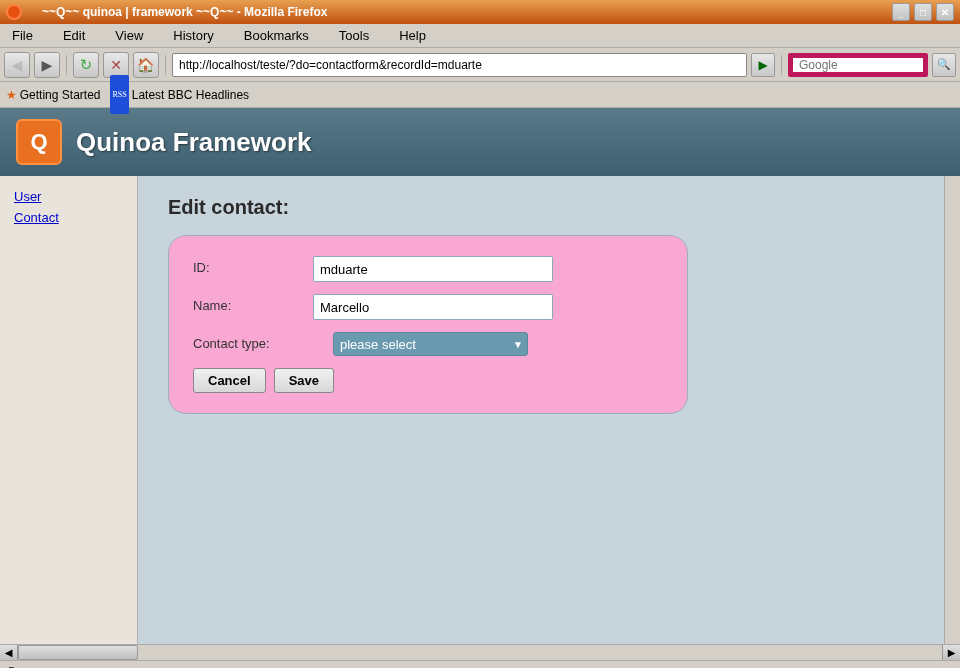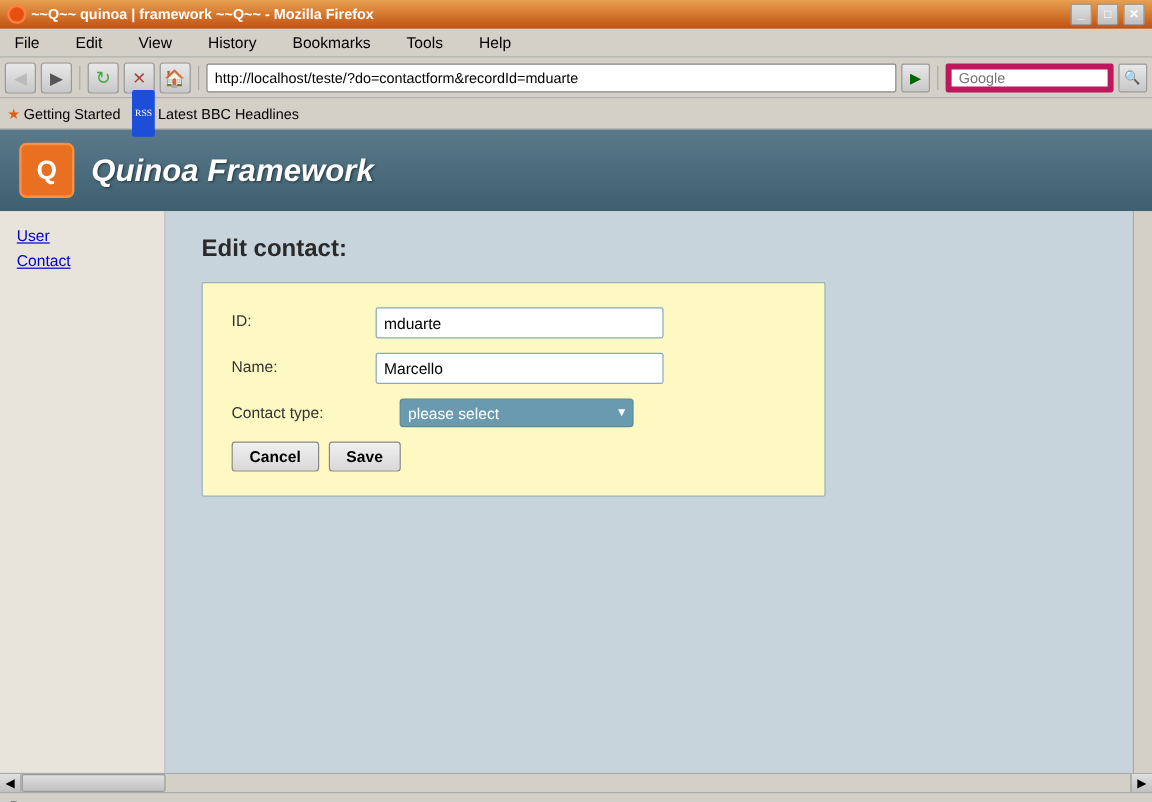--- a/index.html
+++ b/index.html
@@ -10,21 +10,21 @@
       background: linear-gradient(to bottom, #e8a050, #c05010);
       height: 24px;
       display: flex;
       align-items: center;
       justify-content: space-between;
       padding: 0 6px;
       color: white;
       font-size: 12px;
       font-weight: bold;
     }
-    .titlebar-left { display: flex; align-items: center; gap: 4px; }
+    .titlebar-left { display: flex; align-items: center; gap: 20px; }
     .titlebar-icon { width: 16px; height: 16px; background: #e85010; border-radius: 50%; border: 2px solid #ff8040; }
     .titlebar-title { font-size: 12px; }
     .titlebar-buttons { display: flex; gap: 4px; }
     .tb-btn {
       width: 18px; height: 18px; border-radius: 2px; border: 1px solid #999;
       background: linear-gradient(to bottom, #e0e0e0, #c0c0c0);
       display: flex; align-items: center; justify-content: center; font-size: 10px; cursor: pointer;
     }
 
     
@@ -107,21 +107,21 @@
       align-items: center;
       padding: 0 16px;
       gap: 14px;
     }
     .app-logo {
       width: 46px; height: 46px; background: #e87020; border-radius: 6px;
       display: flex; align-items: center; justify-content: center;
       color: white; font-size: 22px; font-weight: bold; border: 2px solid #ff9040;
     }
     .app-title {
-      color: white; font-size: 26px; font-weight: bold; text-shadow: 1px 1px 2px rgba(0,0,0,0.5); font-style: italic;
+      color: white; font-size: 26px; font-weight: bold; text-shadow: 1px 1px 2px rgba(0,0,0,0.5);
     }
 
     
     .sidebar {
       width: 138px;
       background: #e8e4dc;
       border-right: 1px solid #b0b0b0;
       padding: 10px 0;
     }
     .sidebar-link {
@@ -143,23 +143,23 @@
 
     .page-heading {
       font-size: 20px;
       font-weight: bold;
       color: #2a2a2a;
       margin-bottom: 16px;
     }
 
     
     .form-card {
-      background: #fef9c3;
+      background: #f9a8d4;
       border: 1px solid #9ab0c0;
-      border-radius: 2px;
+      border-radius: 18px;
       padding: 20px 24px;
       max-width: 520px;
     }
 
     .form-row {
       display: flex;
       align-items: flex-start;
       margin-bottom: 12px;
     }
     .form-label {

